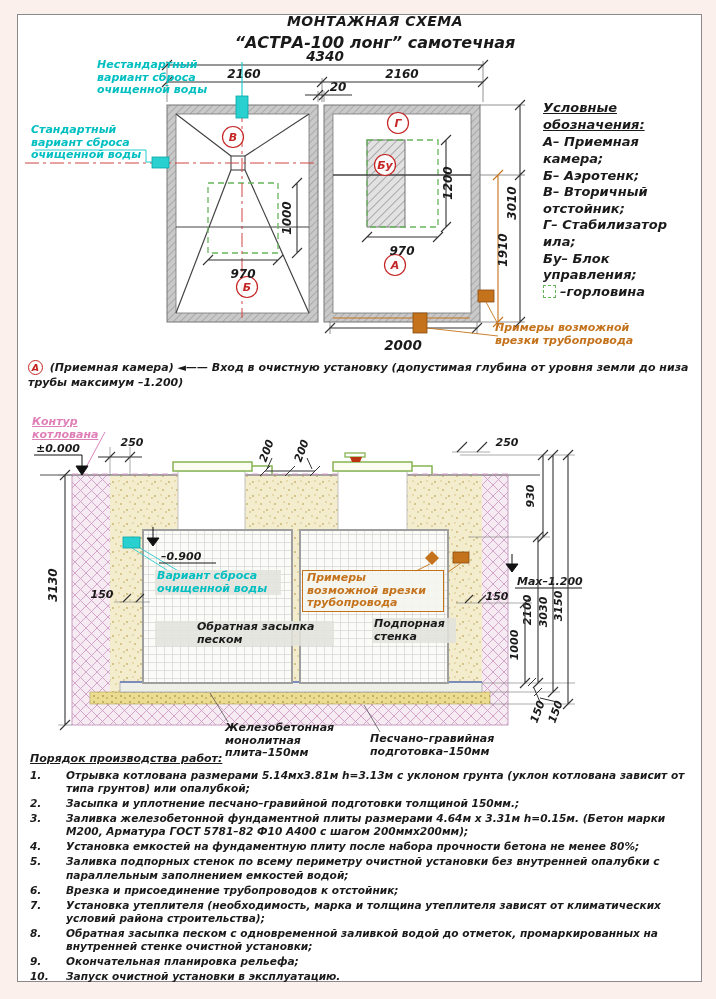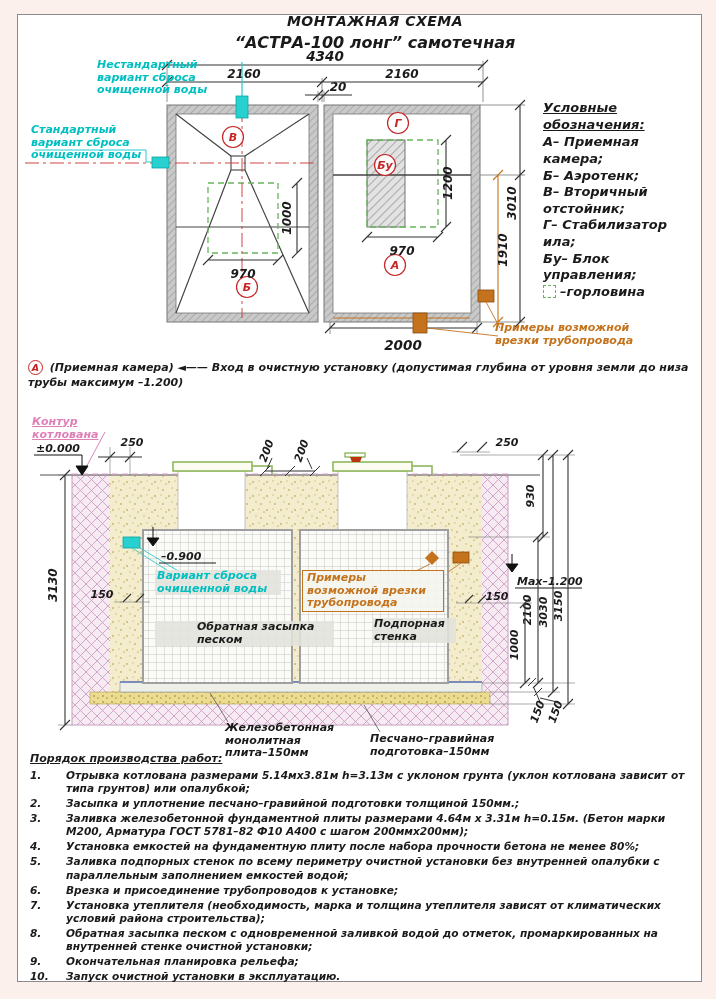--- a/index.html
+++ b/index.html
@@ -282,21 +282,21 @@
   <div class="wl-row">
       <div class="wl-num">4.</div>
       <div class="wl-text">Установка емкостей на фундаментную плиту после набора прочности бетона не менее 80%;</div>
     </div>
   <div class="wl-row">
       <div class="wl-num">5.</div>
       <div class="wl-text">Заливка подпорных стенок по всему периметру очистной установки без внутренней опалубки с параллельным заполнением емкостей водой;</div>
     </div>
   <div class="wl-row">
       <div class="wl-num">6.</div>
-      <div class="wl-text">Врезка и присоединение трубопроводов к установке;</div>
+      <div class="wl-text">Врезка и присоединение трубопроводов к отстойник;</div>
     </div>
   <div class="wl-row">
       <div class="wl-num">7.</div>
       <div class="wl-text">Установка утеплителя (необходимость, марка и толщина утеплителя зависят от климатических условий района строительства);</div>
     </div>
   <div class="wl-row">
       <div class="wl-num">8.</div>
       <div class="wl-text">Обратная засыпка песком с одновременной заливкой водой до отметок, промаркированных на внутренней стенке очистной установки;</div>
     </div>
   <div class="wl-row">

